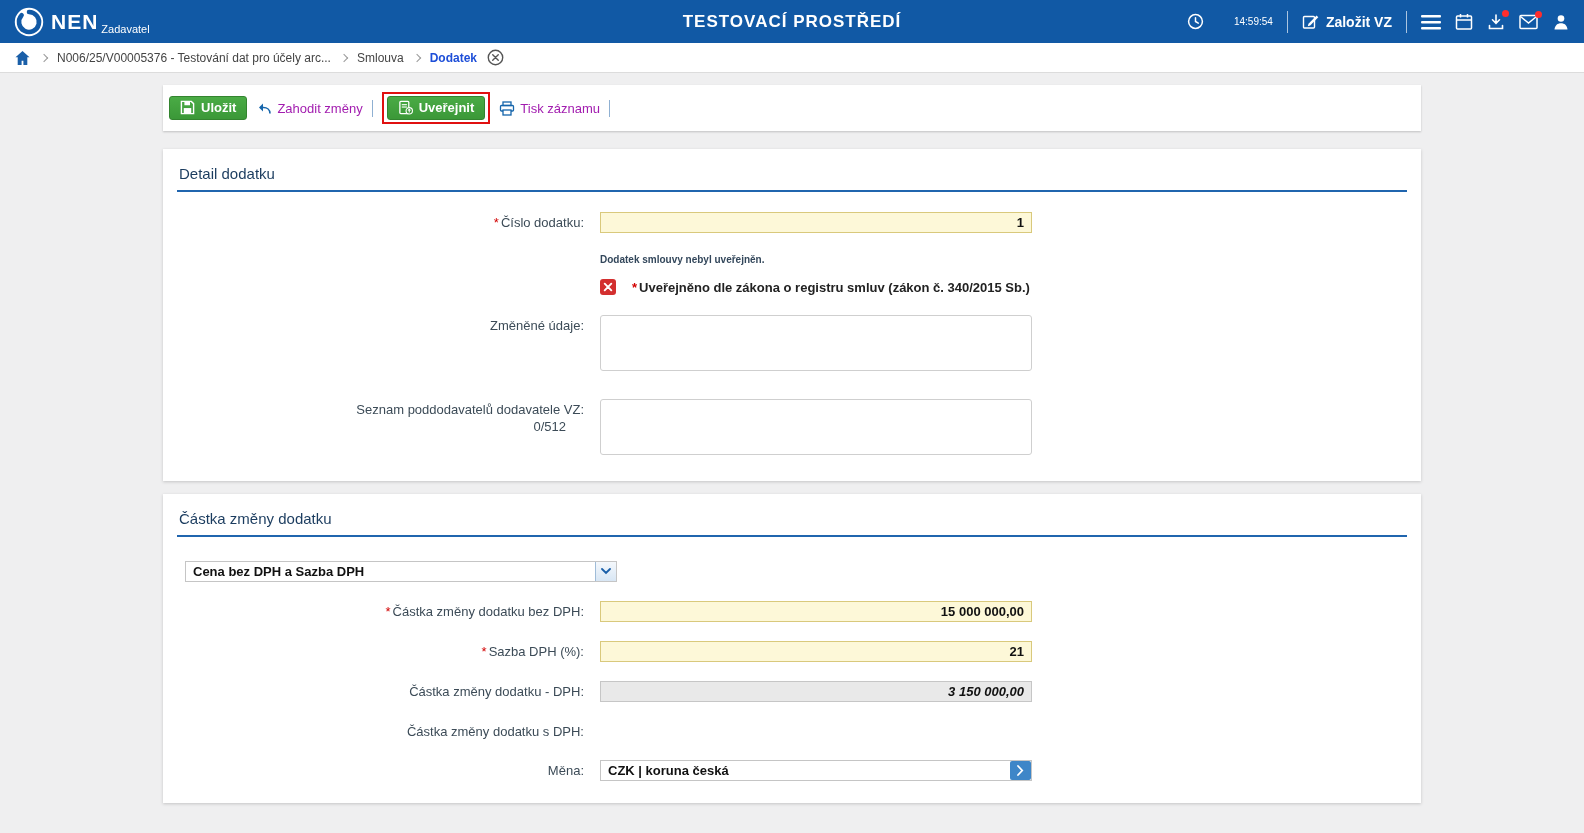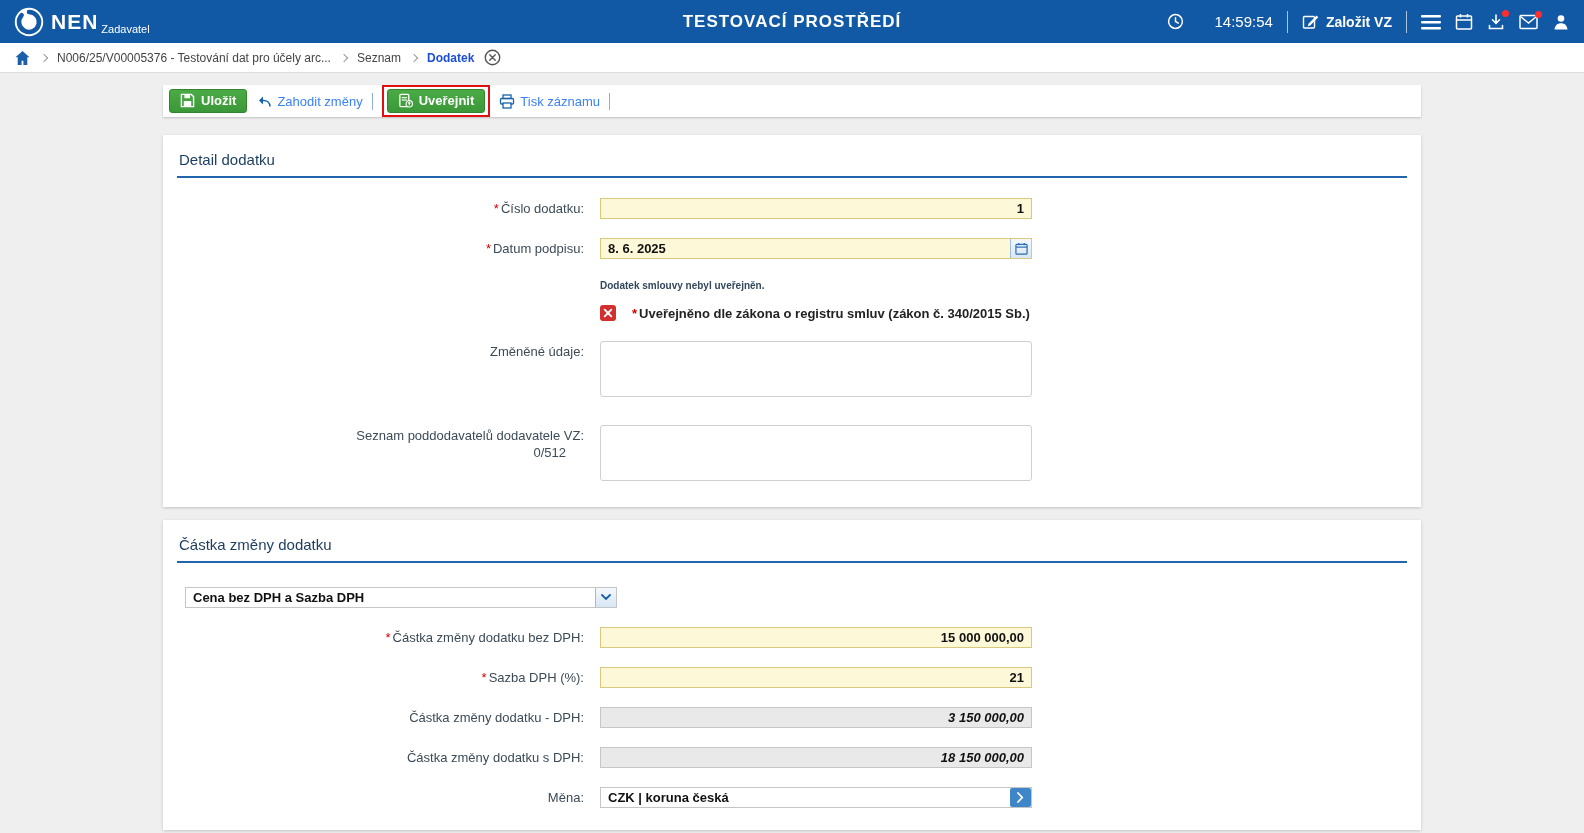--- a/index.html
+++ b/index.html
@@ -8,38 +8,38 @@
 
   
   .topbar { position:relative; height:43px; background:#1159a5; display:flex; align-items:center; padding:0 14px; color:#fff; }
   .brand { display:flex; align-items:center; gap:7px; }
   .brand-text { display:flex; align-items:flex-end; }
   .brand-name { font-size:21px; font-weight:bold; letter-spacing:1px; line-height:1; }
   .brand-sub { font-size:11px; margin-left:3px; transform:translateY(3px); }
   .env-title { position:absolute; left:50%; top:50%; transform:translate(-50%,-50%); font-size:17px; font-weight:bold; letter-spacing:1px; white-space:nowrap; }
   .topbar-right { margin-left:auto; display:flex; align-items:center; gap:14px; }
   .tb-group { display:flex; align-items:center; gap:7px; }
-  .tb-time { font-size:15px;margin-left:23px; }
+  .tb-time { font-size:10px;margin-left:23px; }
   .tb-sep-v { width:1px; height:22px; background:rgba(255,255,255,.65); }
   .tb-create { font-size:14px; font-weight:bold; cursor:pointer; }
   .tb-icon { display:flex; align-items:center; justify-content:center; cursor:pointer; position:relative; }
   .badge-dot { position:absolute; top:-3px; right:-4px; width:7px; height:7px; background:#ff2d2d; border-radius:50%; }
 
   
   .breadcrumb { height:30px; background:#fff; border-bottom:1px solid #dcdcdc; display:flex; align-items:center; padding:0 14px; gap:10px; font-size:12px; color:#444; }
   .crumb { cursor:pointer; white-space:nowrap; }
   .crumb.bold { font-weight:bold; color:#1d4ed8; }
   .crumb-chev { width:6px; height:6px; border-right:1.5px solid #999; border-top:1.5px solid #999; transform:rotate(45deg); }
   .crumb-close { display:flex; align-items:center; cursor:pointer; }
 
   
   .content { width:1258px; margin:0 auto; }
-  .toolbar { margin-top:12px; height:32px; background:#fff; box-shadow:0 1px 2px rgba(0,0,0,.2); display:flex; align-items:center; padding:0 6px; gap:9px; }
+  .toolbar { margin-top:12px; height:46px; background:#fff; box-shadow:0 1px 2px rgba(0,0,0,.2); display:flex; align-items:center; padding:0 6px; gap:9px; }
   .btn-green { display:inline-flex; align-items:center; gap:6px; background:linear-gradient(#4aab45,#3b9838); color:#fff; font-size:13px; font-weight:bold; border:1px solid #33842f; border-radius:3px; padding:3px 10px 4px; cursor:pointer; }
-  .tb-link { display:inline-flex; align-items:center; gap:5px; color:#3b82f6; font-size:13px; cursor:pointer; }
+  .tb-link { display:inline-flex; align-items:center; gap:5px; color:#a21caf; font-size:13px; cursor:pointer; }
   .tb-divider { width:1px; height:17px; background:#8fb0d2; }
   .red-outline { border:2px solid #e01010; padding:2px 3px; display:inline-flex; }
 
   
   .card { background:#fff; box-shadow:0 1px 3px rgba(0,0,0,.18); padding:12px 14px 22px; }
   .card1 { margin-top:18px; }
   .card2 { margin-top:13px; }
   .card-title { font-size:15px; font-weight:normal; color:#1b3c5f; padding:4px 2px 8px; border-bottom:2px solid #2065ae; }
   .fields { padding-top:20px; }
   .fields2 { padding-top:24px; }
@@ -148,21 +148,21 @@
 
 <nav class="breadcrumb">
   <span class="tb-icon">
     <svg width="17" height="16" viewBox="0 0 16 16">
         <path d="M8 1L1 7.2h2.2V15h3.9v-4.3h1.8V15h3.9V7.2H15z" fill="#1a5fa8"></path>
       </svg>
   </span>
   <span class="crumb-chev"></span>
   <span class="crumb">N006/25/V00005376 - Testování dat pro účely arc...</span>
   <span class="crumb-chev"></span>
-  <span class="crumb">Seznam</span>
+  <span class="crumb">Smlouva</span>
   <span class="crumb-chev"></span>
   <span class="crumb bold">Dodatek</span>
   <span class="crumb-close">
     <svg width="17" height="17" viewBox="0 0 16 16">
         <circle cx="8" cy="8" r="6.8" fill="none" stroke="#555" stroke-width="1.3"></circle>
         <path d="M5.4 5.4l5.2 5.2M10.6 5.4l-5.2 5.2" stroke="#555" stroke-width="1.3" stroke-linecap="round"></path>
       </svg>
   </span>
 </nav>
 
@@ -227,36 +227,20 @@
 
       <div class="field-row">
         <div class="field-label">
           <span class="req">*</span><span>Číslo dodatku:</span>
         </div>
         <div class="field-control">
           <input class="text yellow num" type="text" value="1" style="">
         </div>
       </div>
 
-      <div class="field-row">
-        <div class="field-label">
-          <span class="req">*</span><span>Datum podpisu:</span>
-        </div>
-        <div class="field-control">
-          <input class="text yellow with-btn" type="text" value="8. 6. 2025" style="">
-          <span class="in-btn light">
-            <svg width="13" height="13" viewBox="0 0 14 14">
-                <rect x="1" y="2.5" width="12" height="10.5" rx="1" fill="none" stroke="#2a6db5" stroke-width="1.3"></rect>
-                <line x1="1" y1="5.5" x2="13" y2="5.5" stroke="#2a6db5" stroke-width="1.3"></line>
-                <line x1="4" y1="1" x2="4" y2="3.5" stroke="#2a6db5" stroke-width="1.3"></line>
-                <line x1="10" y1="1" x2="10" y2="3.5" stroke="#2a6db5" stroke-width="1.3"></line>
-              </svg>
-          </span>
-        </div>
-      </div>
 
       <div class="field-row tight">
         <div class="field-label"></div>
         <div class="field-control">
           <div class="note-text">Dodatek smlouvy nebyl uveřejněn.</div>
         </div>
       </div>
 
       <div class="field-row" style="margin-bottom:20px">
         <div class="field-label"></div>
@@ -334,23 +318,20 @@
         </div>
         <div class="field-control">
           <input class="text ro num" type="text" readonly="" value="3 150 000,00" style="">
         </div>
       </div>
 
       <div class="field-row">
         <div class="field-label">
           <span>Částka změny dodatku s DPH:</span>
         </div>
-        <div class="field-control">
-          <input class="text ro num" type="text" readonly="" value="18 150 000,00" style="">
-        </div>
       </div>
 
       <div class="field-row">
         <div class="field-label">
           <span>Měna:</span>
         </div>
         <div class="field-control">
           <input class="text with-btn" type="text" readonly="" value="CZK | koruna česká" style="">
           <span class="in-btn blue">
             <svg width="7" height="11" viewBox="0 0 7 11">

